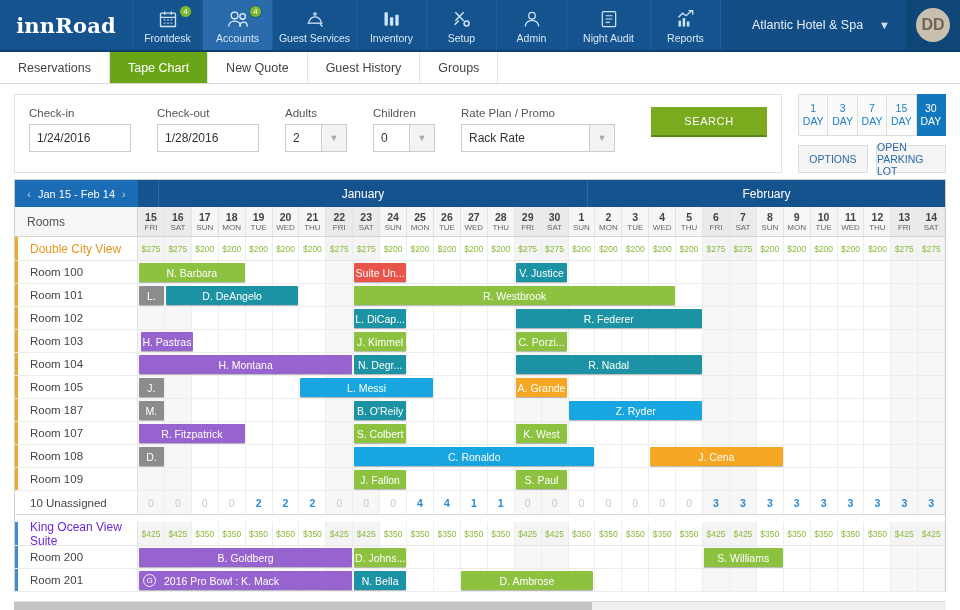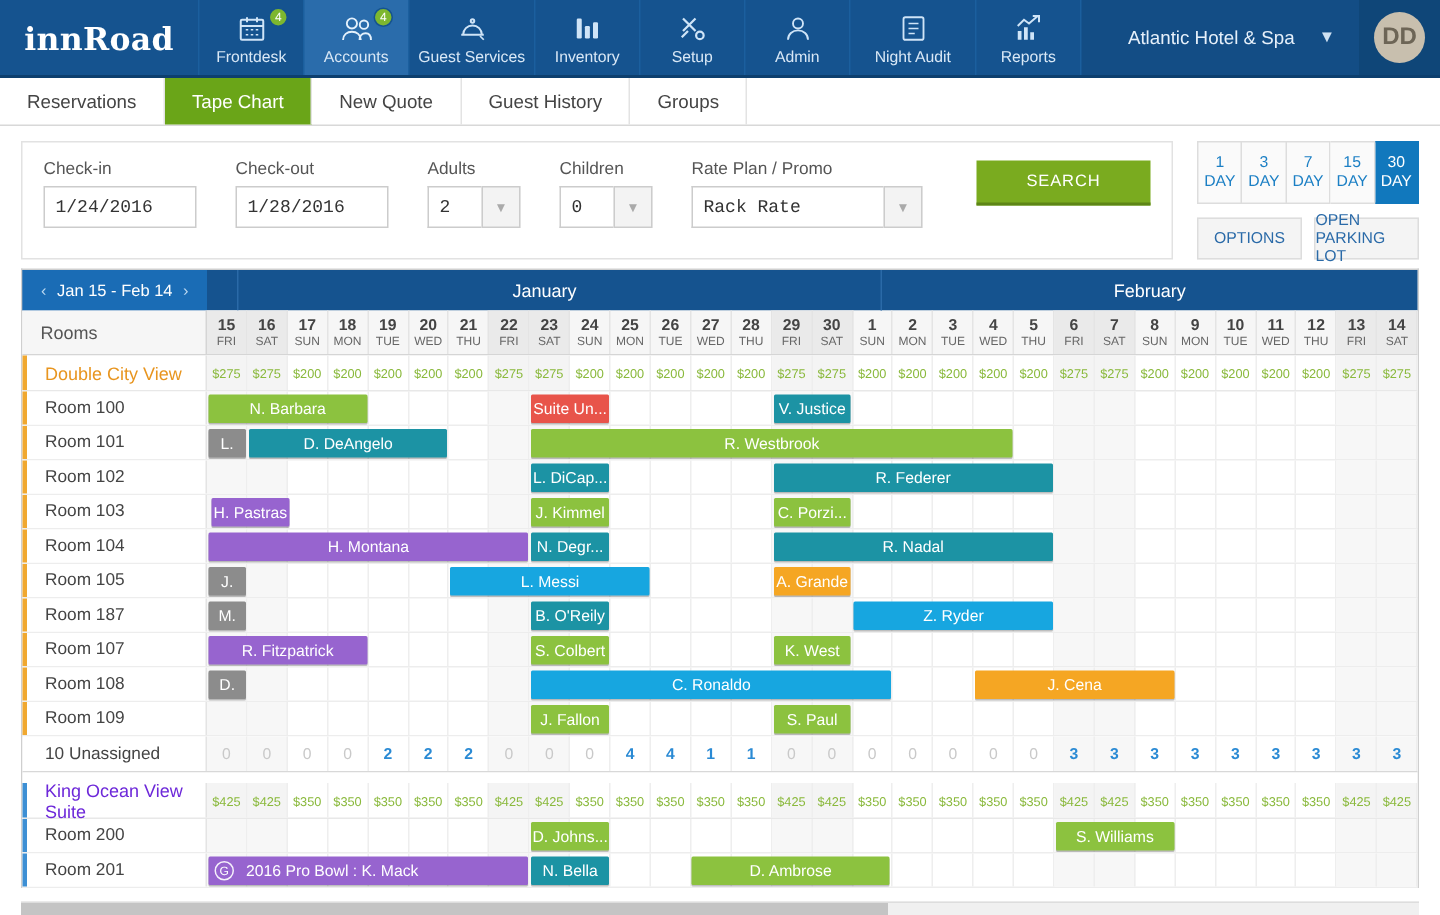--- a/index.html
+++ b/index.html
@@ -67,21 +67,21 @@
   .panel { display: flex; padding: 10px 14px 6px 14px; gap: 16px; }
   .formbox {
     flex: 1; border: 1px solid #e2e2e2; background: #fff;
     padding: 12px 14px 16px 14px; display: flex; gap: 26px; 
   }
   .field { display: flex; flex-direction: column; }
   .field label { font-size: 11.5px; color: #555; margin-bottom: 5px; }
   .inp {
     height: 28px; border: 1px solid #ccc; background: #fff;
     font-size: 12px; color: #333; padding: 0 7px;
-    display: flex; align-items: center; font-family: Liberation Mono, monospace;
+    display: flex; align-items: center;
   }
   .inp.w-date { width: 102px; }
   .sel { display: flex; }
   .sel .inp { border-right: none; }
   .sel .caret {
     width: 26px; height: 28px; border: 1px solid #ccc; background: #f3f3f3;
     display: flex; align-items: center; justify-content: center;
     color: #aaa; font-size: 9px;
   }
   .w-num { width: 36px; }
@@ -1110,20 +1110,23 @@
             <div class="cell gcell we"></div>
             <div class="cell gcell we"></div>
             <div class="cell gcell"></div>
             <div class="cell gcell"></div>
             <div class="cell gcell"></div>
             <div class="cell gcell"></div>
             <div class="cell gcell"></div>
             <div class="cell gcell we"></div>
             <div class="cell gcell we"></div>
             <div class="bars">
+              <div class="bar" style="left:0.000%;width:calc(26.667% - 2px);margin-left:1px;background:#9764cf">
+                <span>B. Goldberg</span>
+              </div>
               <div class="bar" style="left:26.667%;width:calc(6.667% - 2px);margin-left:1px;background:#8cc23f">
                 <span>D. Johns...</span>
               </div>
               <div class="bar" style="left:70.000%;width:calc(10.000% - 2px);margin-left:1px;background:#8cc23f">
                 <span>S. Williams</span>
               </div>
             </div>
           </div>
         </div>
         <div class="crow roomrow">

